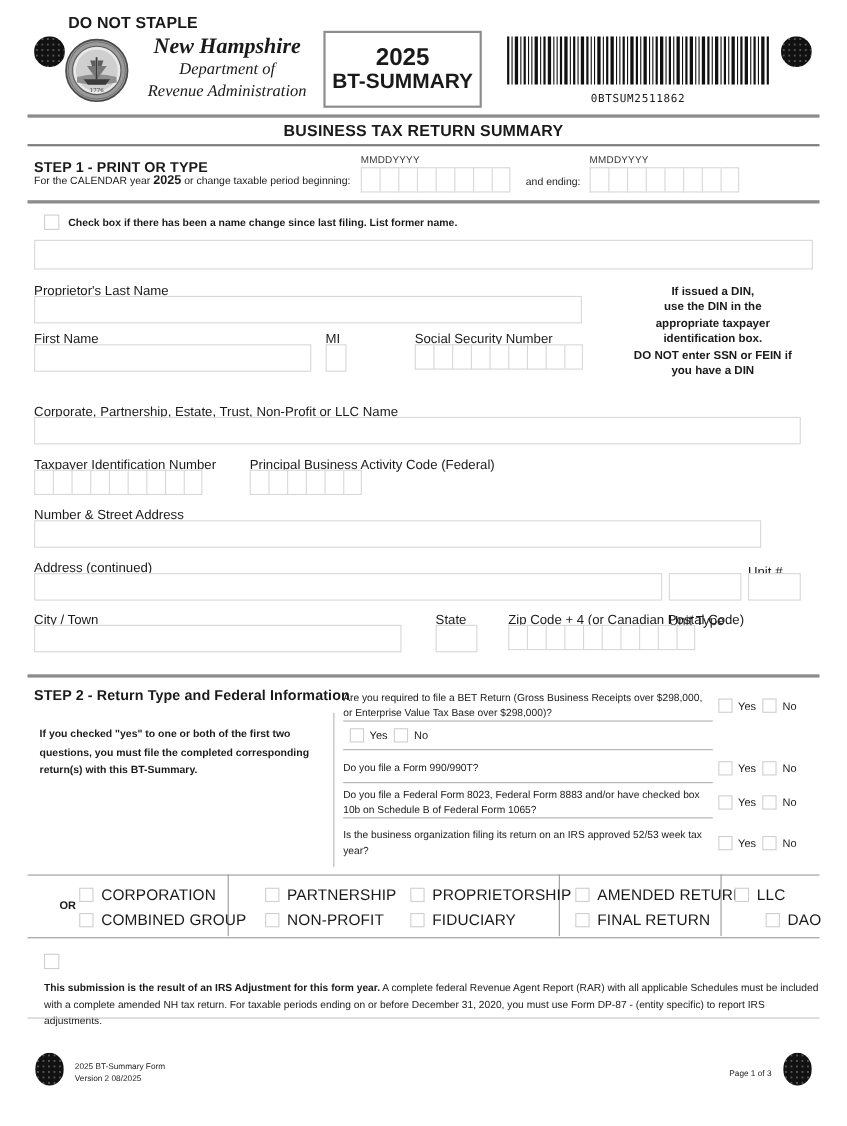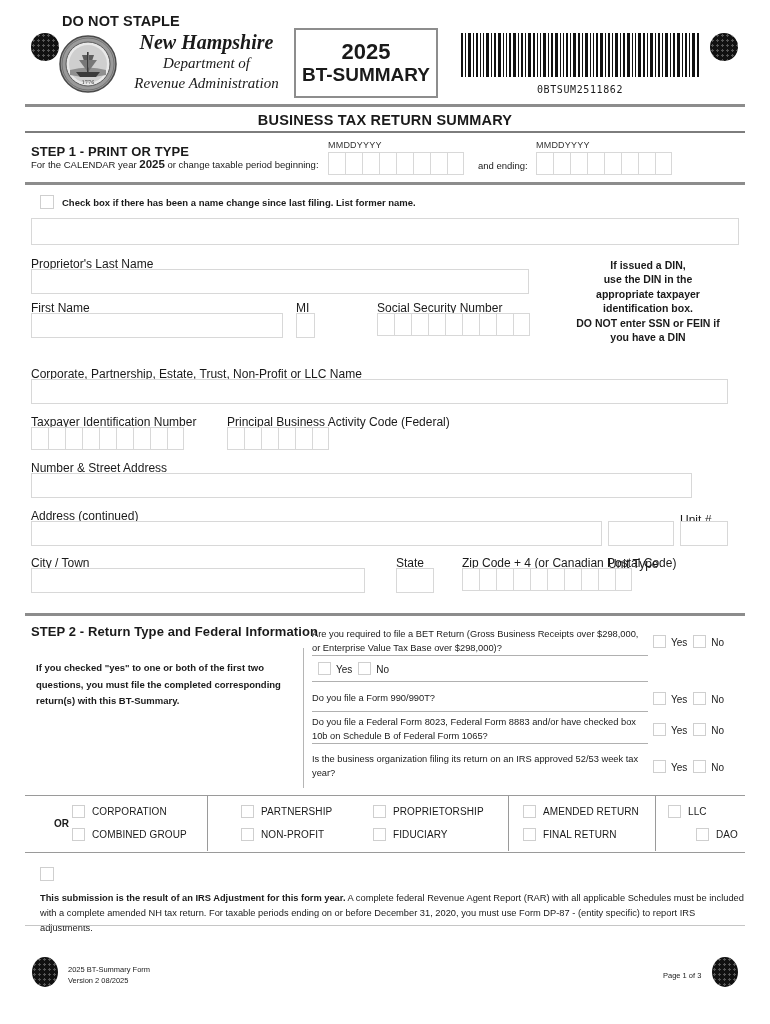--- a/index.html
+++ b/index.html
@@ -112,21 +112,21 @@
   #step2-note{position:absolute;left:36px;top:660px;width:260px;font-size:9.5px;font-weight:bold;line-height:1.75;}
   .q-row{position:absolute;left:312px;width:440px;display:flex;align-items:center;}
   .q-text{font-size:9.3px;line-height:1.5;width:335px;}
   .yn{display:flex;align-items:flex-end;gap:5px;margin-left:6px;}
   .yn .t{font-size:10px;}
 
   
   #entity-box{position:absolute;left:25px;top:795px;width:720px;height:56px;border-top:1px solid #9a9a9a;border-bottom:1px solid #9a9a9a;}
   .vdiv{position:absolute;top:0;width:1px;height:56px;background:#9a9a9a;}
   .ent{position:absolute;display:flex;align-items:center;gap:7px;}
-  .ent .t{font-size:10px;letter-spacing:.1px;}
+  .ent .t{font-size:14px;letter-spacing:.1px;}
   #or-lbl{position:absolute;left:54px;top:818px;font-size:10px;font-weight:bold;}
 
   
   #irs-row{position:absolute;left:40px;top:866px;display:flex;gap:10px;width:706px;flex-direction:column;}
   #irs-txt{font-size:9.3px;line-height:1.62;}
   #irs-txt b{font-weight:bold;}
 
   
   #footer-left{position:absolute;left:68px;top:964px;font-size:7.5px;line-height:1.5;color:#222;}
   #footer-right{position:absolute;left:663px;top:971px;font-size:7.5px;color:#222;}

